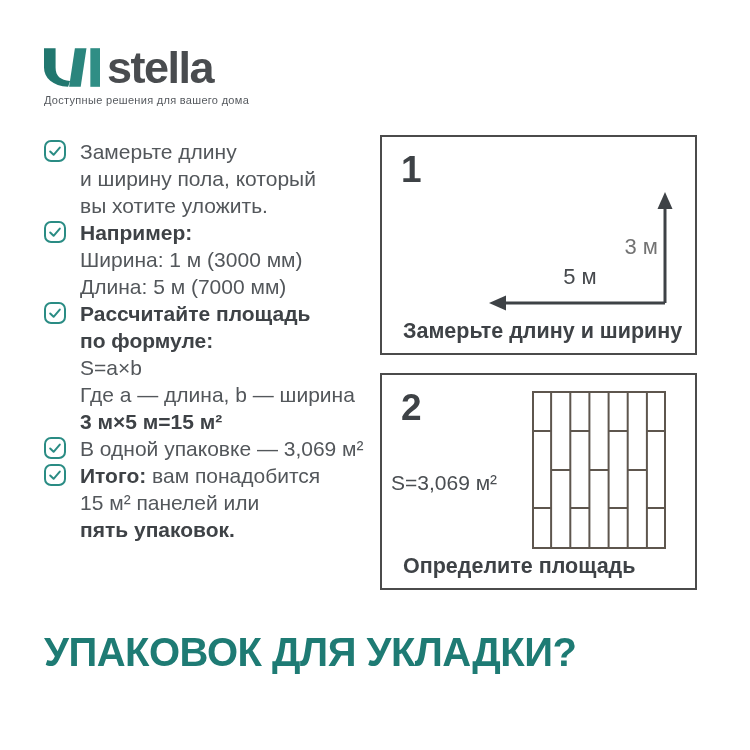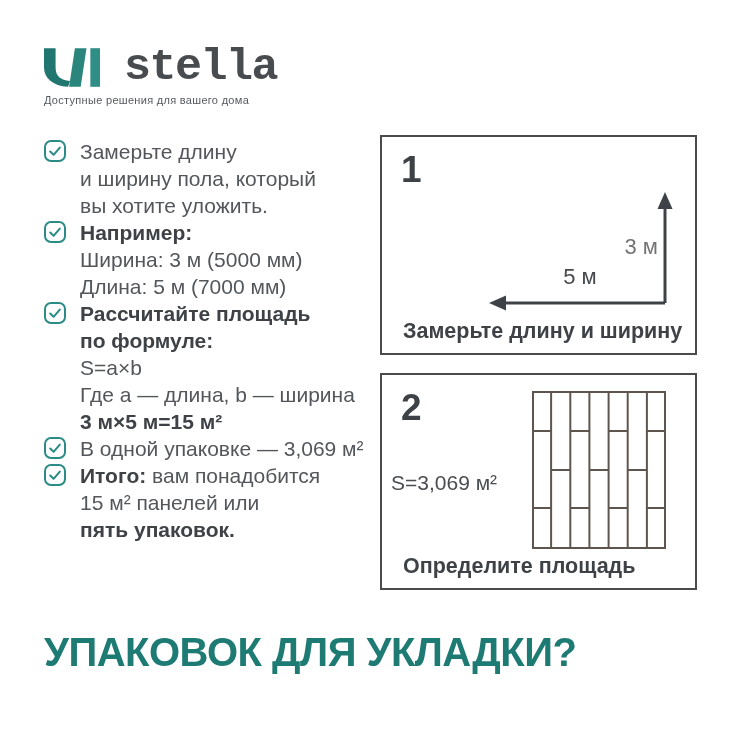--- a/index.html
+++ b/index.html
@@ -2,21 +2,21 @@
 <html><head>
 <meta charset="utf-8">
 <style>
   * { margin:0; padding:0; box-sizing:border-box; }
   html,body { background:#ffffff; }
   body { font-family:"Liberation Sans", sans-serif; }
   .page { position:relative; width:750px; height:750px; background:#ffffff; overflow:hidden; }
 
   
   .brand { position:absolute; left:44px; top:47px; }
-  .brand-row { display:flex; align-items:center; gap:24px;font-family:Liberation Mono, monospace; }
+  .brand-row { display:flex; align-items:center; gap:7px; }
   .logo-mark { width:56px; height:41px; }
   .logo-text { font-size:45px; line-height:40px; font-weight:600; letter-spacing:-1.5px; color:#494C4F; }
   .tagline { margin-top:6px; font-size:11px; letter-spacing:0.3px; color:#55595E; }
 
   
   .checklist { position:absolute; left:44px; top:138px; width:336px; display:flex; flex-direction:column; }
   .check-item { display:flex; gap:14px; }
   .check-icon { flex:0 0 22px; width:22px; height:22px; margin-top:2px; }
   .check-lines { font-size:21px; line-height:27px; color:#53575B; }
   .b { font-weight:700; color:#3E4246; }
@@ -67,21 +67,21 @@
       </div>
     </div>
 
     <div class="check-item">
       <svg class="check-icon" viewBox="0 0 22 22">
           <rect x="1" y="1" width="20" height="20" rx="6" fill="none" stroke="#2A8C84" stroke-width="2"></rect>
           <path d="M6.2 11.5 L9.6 14.8 L15.8 7.6" fill="none" stroke="#2A8C84" stroke-width="2" stroke-linecap="round" stroke-linejoin="round"></path>
         </svg>
       <div class="check-lines">
         <div class="b">Например:</div>
-        <div>Ширина: 3 м (5000 мм)</div>
+        <div>Ширина: 1 м (3000 мм)</div>
         <div>Длина: 5 м (7000 мм)</div>
       </div>
     </div>
 
     <div class="check-item">
       <svg class="check-icon" viewBox="0 0 22 22">
           <rect x="1" y="1" width="20" height="20" rx="6" fill="none" stroke="#2A8C84" stroke-width="2"></rect>
           <path d="M6.2 11.5 L9.6 14.8 L15.8 7.6" fill="none" stroke="#2A8C84" stroke-width="2" stroke-linecap="round" stroke-linejoin="round"></path>
         </svg>
       <div class="check-lines">

